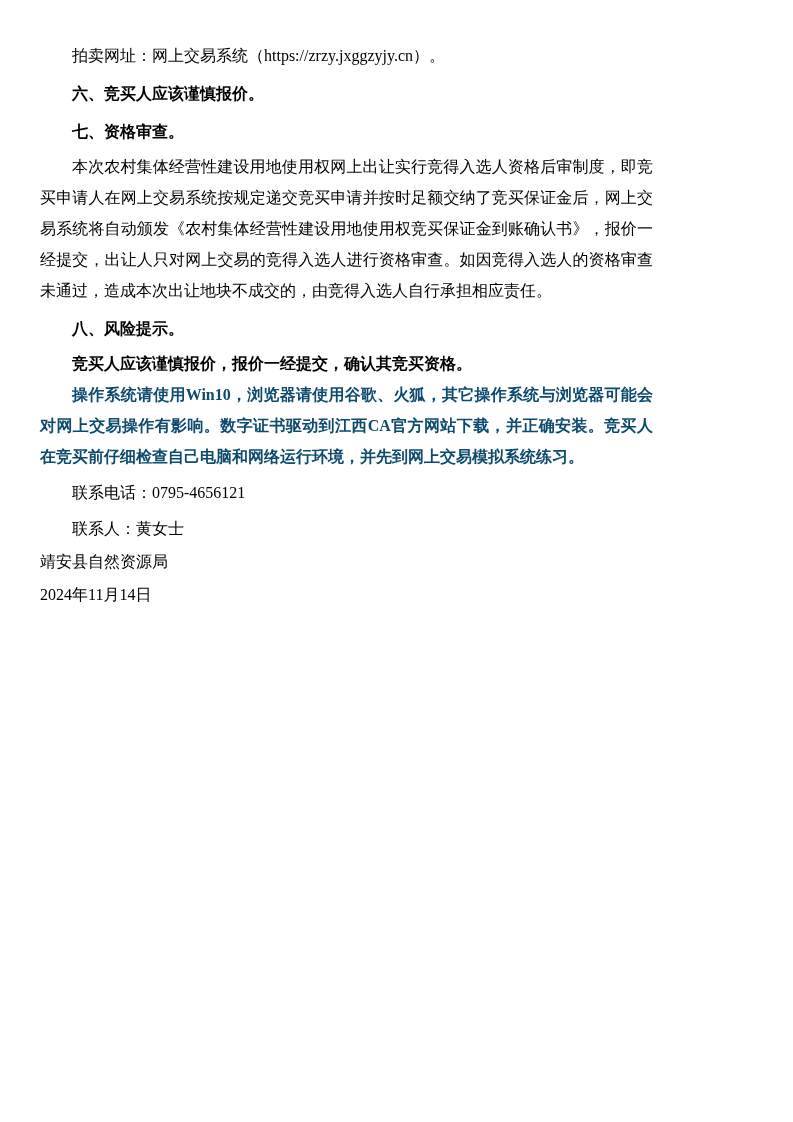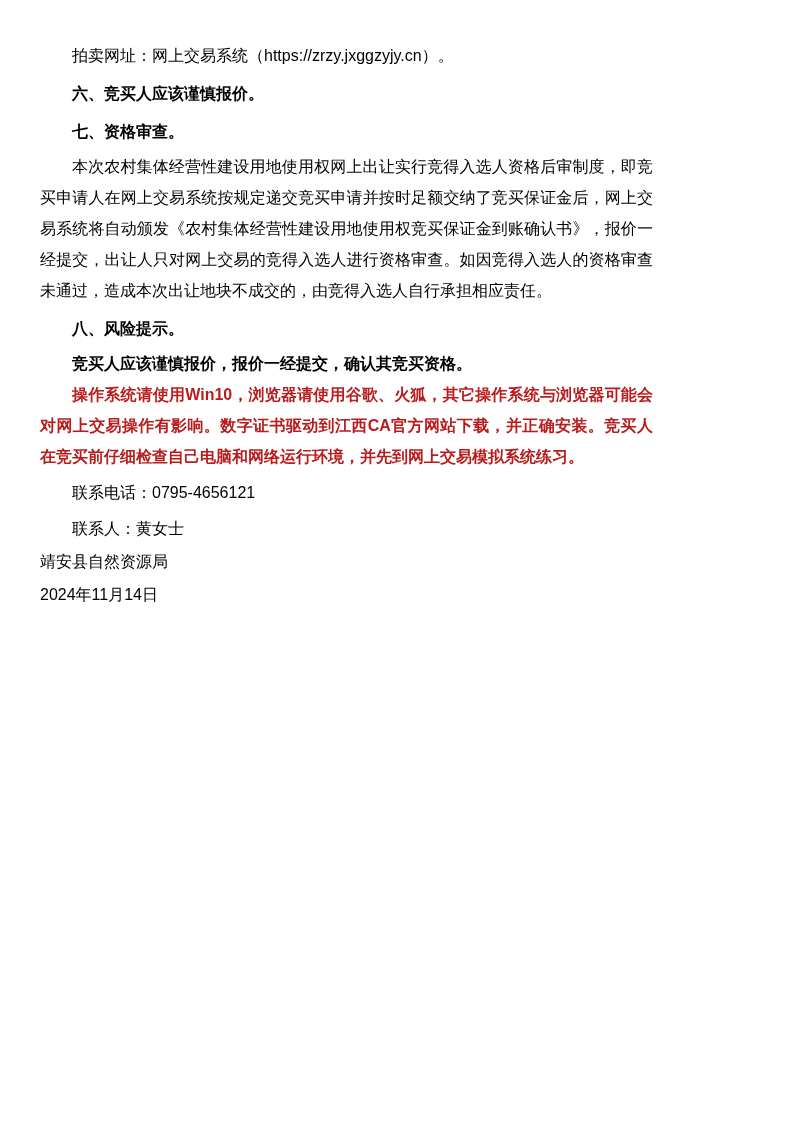--- a/index.html
+++ b/index.html
@@ -6,21 +6,21 @@
     margin: 0;
     padding: 0;
     background: #ffffff;
   }
   .page {
     position: relative;
     width: 691px;
     height: 1122px;
     background: #ffffff;
     overflow: hidden;
-    font-family: Liberation Sans, sans-serif;
+    font-family: Liberation Serif, serif;
     color: #000000;
   }
   .doc {
     padding: 40px 38px 0 40px;
     font-size: 16px;
     line-height: 31px;
     text-align: justify;
   }
   .doc p {
     margin: 0;
@@ -29,21 +29,21 @@
   .heading {
     font-weight: bold;
     margin-top: 7px !important;
     margin-bottom: 4px !important;
   }
   .bold-para {
     font-weight: bold;
   }
   .red-para {
     font-weight: bold;
-    color: #b91c1c;
+    color: #0c4a6e;
   }
   .closing-line {
     margin-top: 58px !important;
   }
   .contact-line {
     margin-top: 5px !important;
   }
   .right-line {
     text-align: left;
     text-indent: 0 !important;

